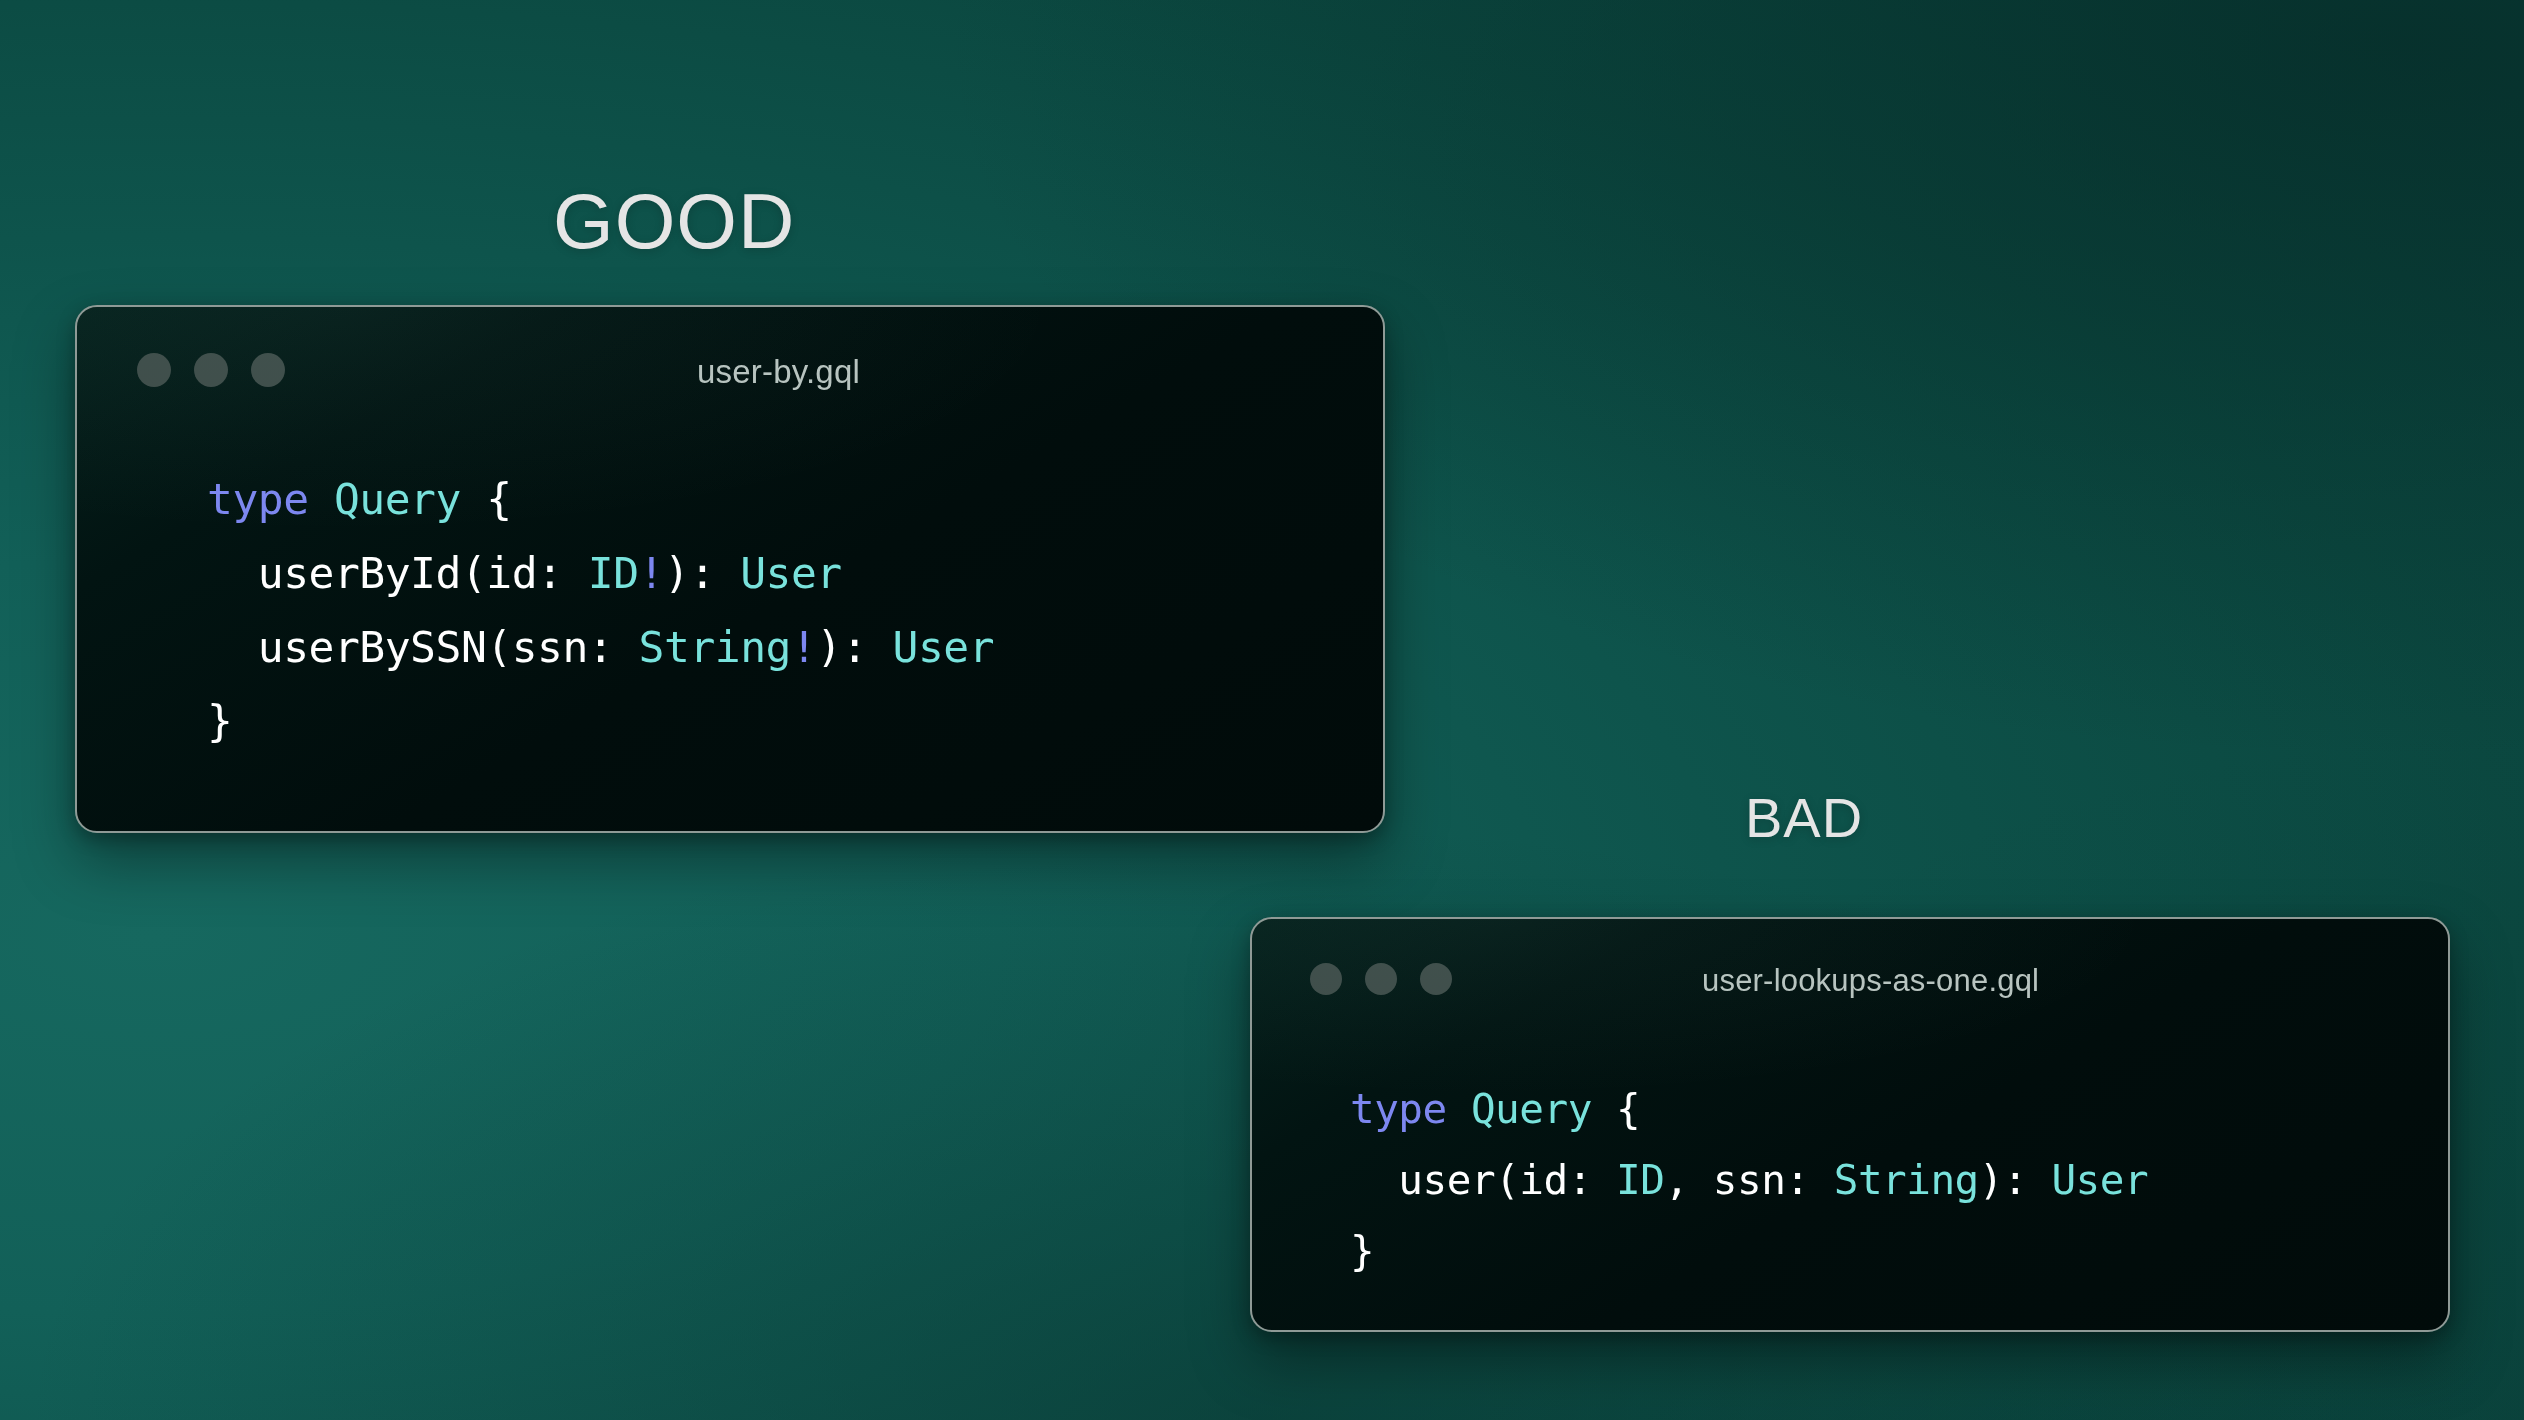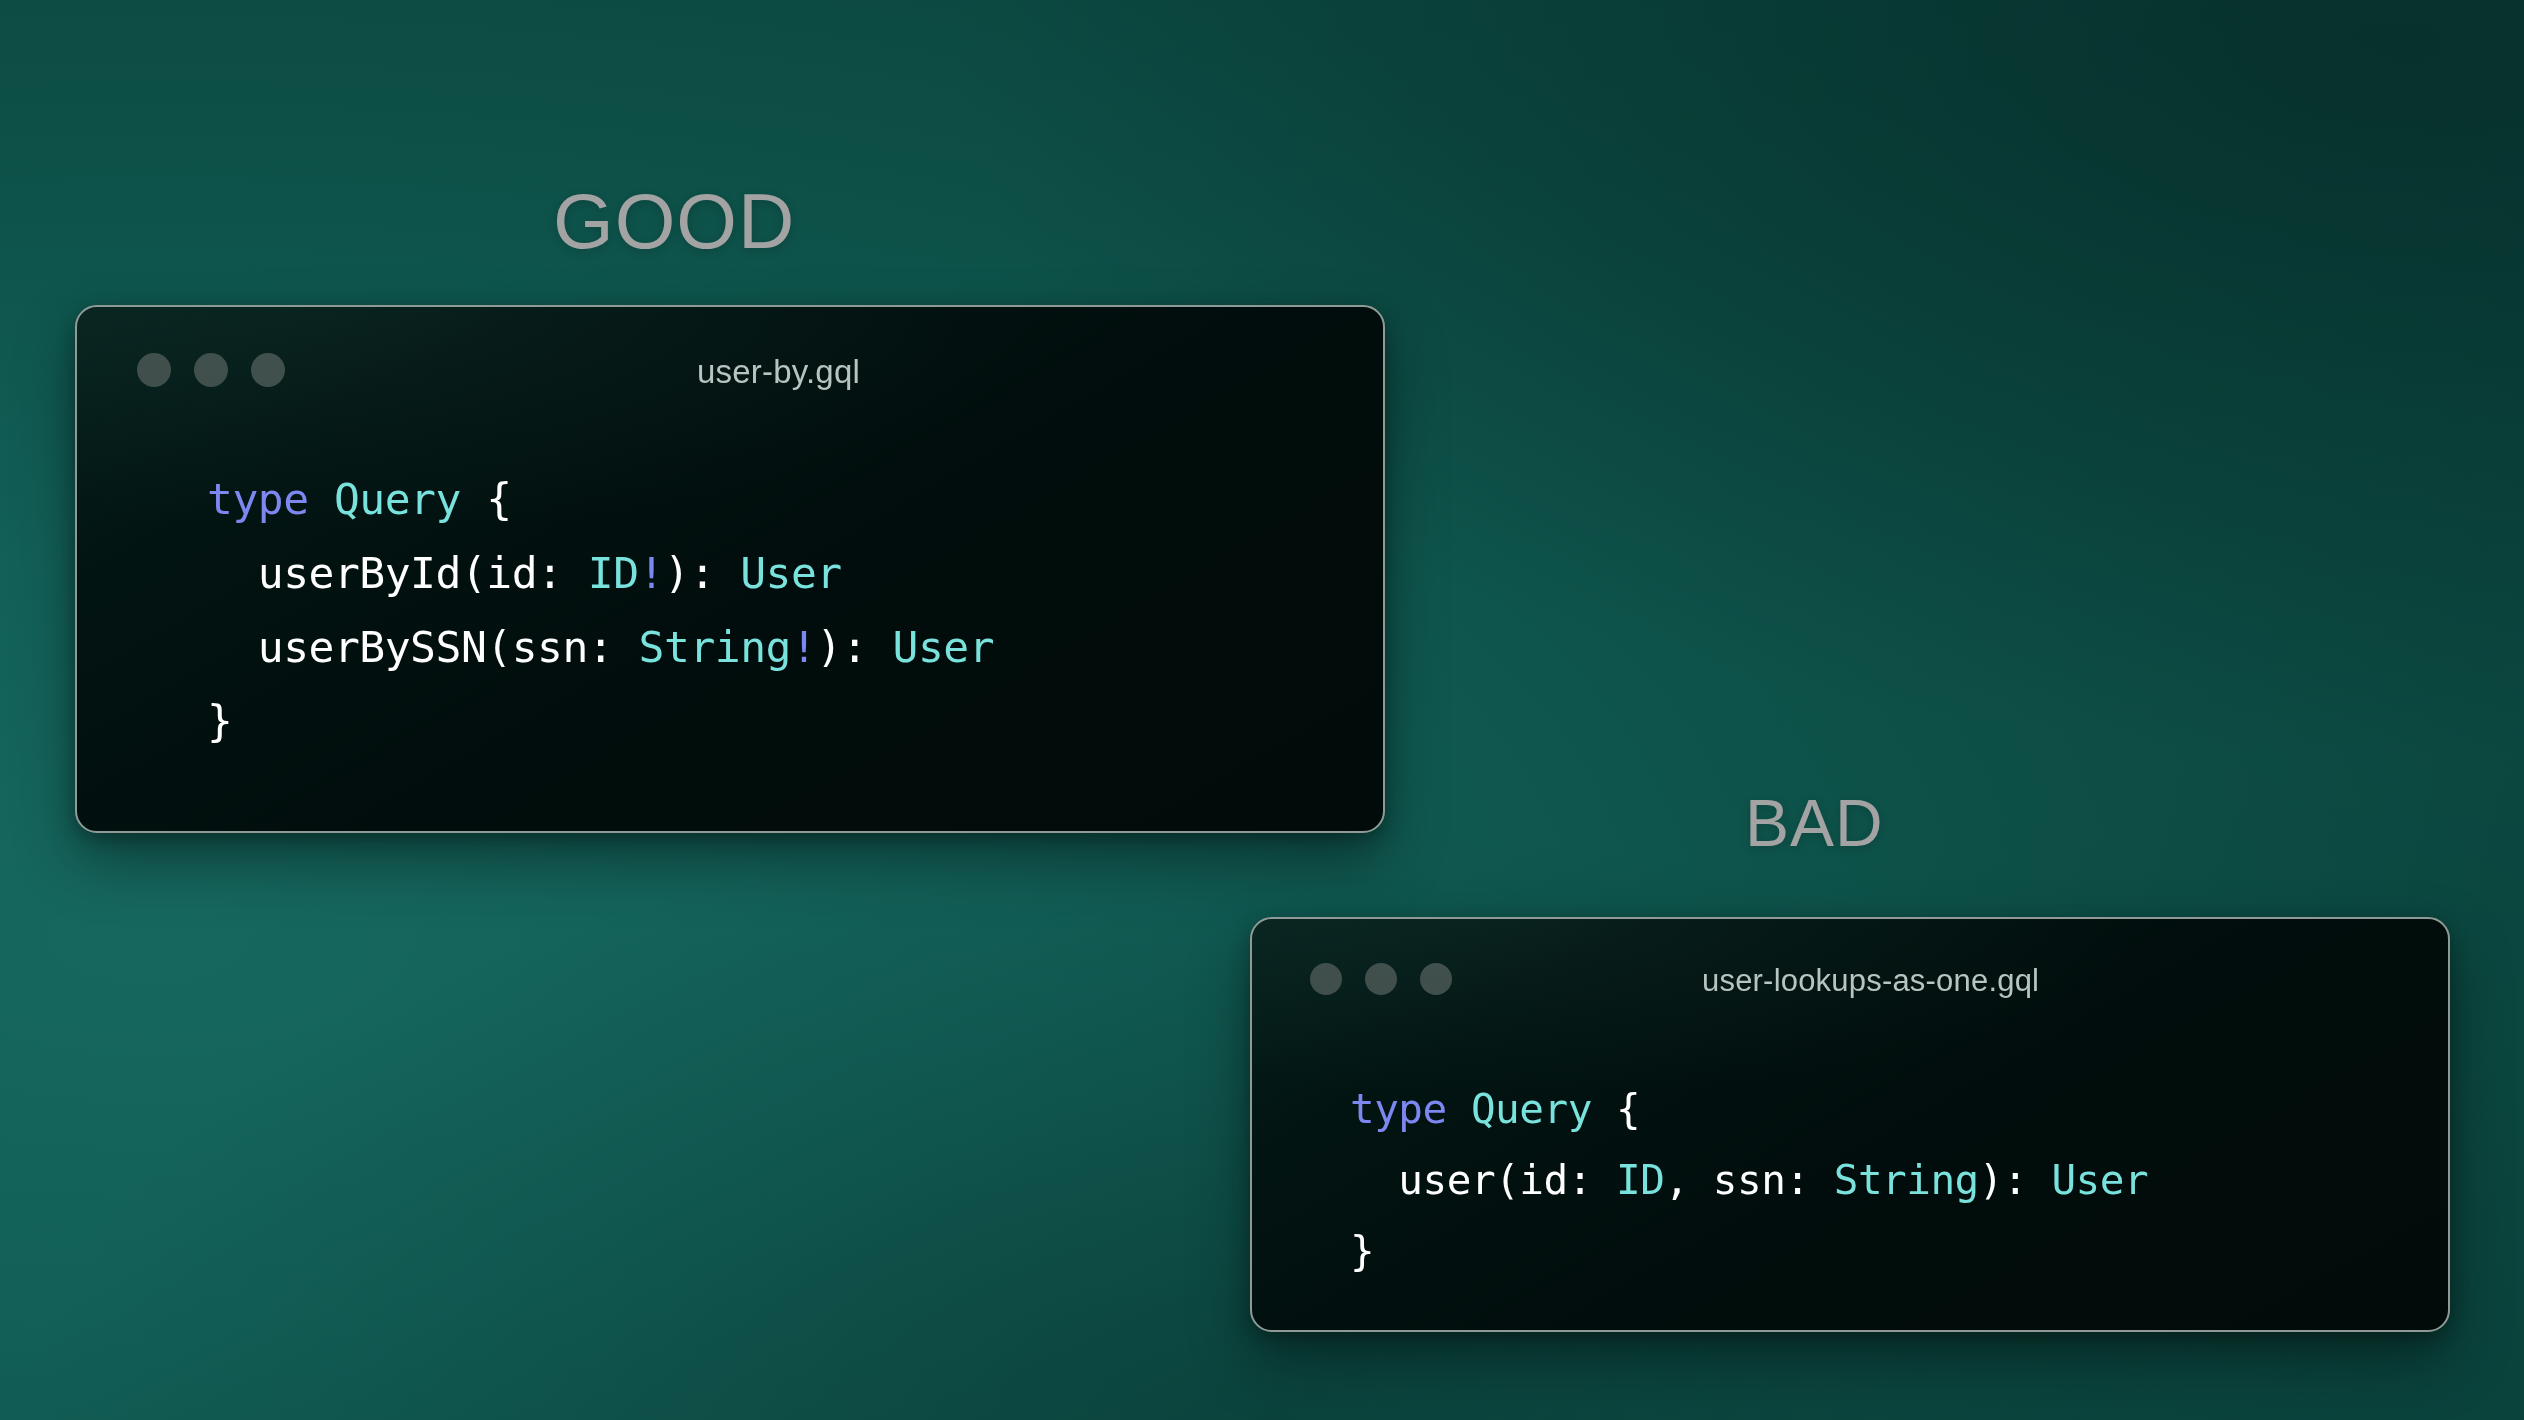--- a/index.html
+++ b/index.html
@@ -30,37 +30,37 @@
     background:
       radial-gradient(80% 70% at 95% 3%, rgba(6,44,40,0.75) 0%, rgba(6,44,40,0.30) 42%, rgba(6,44,40,0) 72%),
       radial-gradient(70% 60% at 50% 100%, rgba(8,52,47,0.55) 0%, rgba(8,52,47,0) 70%),
       radial-gradient(60% 70% at 100% 100%, rgba(9,60,55,0.35) 0%, rgba(9,60,55,0) 70%);
     pointer-events: none;
   }
 
   
   .caption {
     position: absolute;
-    color: #a3a3a3;
+    color: #e5e5e5;
     font-family: "Liberation Sans", sans-serif;
     font-weight: 400;
     letter-spacing: 1px;
     line-height: 1;
     white-space: nowrap;
     text-shadow: 0 2px 10px rgba(0,0,0,0.18);
   }
   #caption-good {
     left: 553px;
     top: 182px;
     font-size: 78px;
   }
   #caption-bad {
     left: 1745px;
     top: 790px;
-    font-size: 66px;
+    font-size: 56px;
   }
 
   
   .window {
     position: absolute;
     background:
       linear-gradient(150deg, #05201c 0%, #021412 22%, #010d0c 55%, #010b0a 100%);
     border: 2px solid #8f9a96;
     border-radius: 22px;
     box-shadow:

